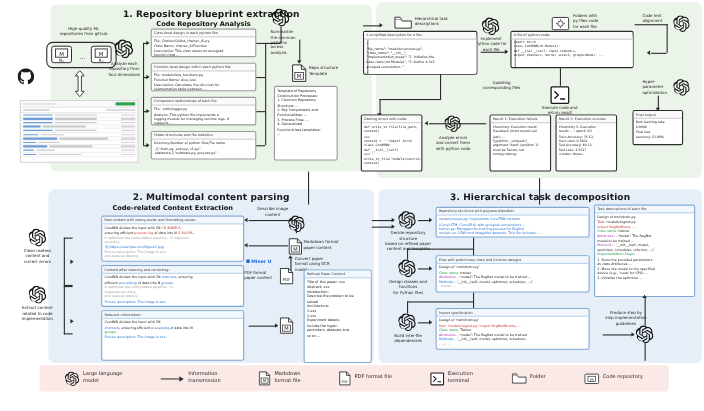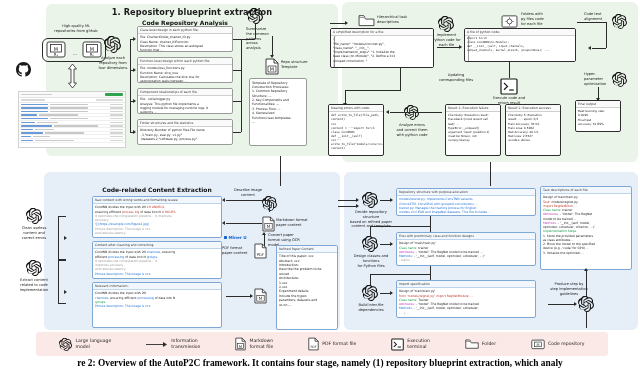--- a/index.html
+++ b/index.html
@@ -491,20 +491,21 @@
       <path fill="#111" d="M22.28 9.82a5.98 5.98 0 0 0-.52-4.91 6.05 6.05 0 0 0-6.51-2.9A6 6 0 0 0 4.98 3.18a5.98 5.98 0 0 0-4 2.9 6.05 6.05 0 0 0 .74 7.1 5.98 5.98 0 0 0 .51 4.91 6.05 6.05 0 0 0 6.52 2.9A5.98 5.98 0 0 0 13.26 24a6.05 6.05 0 0 0 5.77-4.21 5.98 5.98 0 0 0 4-2.9 6.05 6.05 0 0 0-.75-7.07Zm-9.02 12.6a4.48 4.48 0 0 1-2.88-1.04l.14-.08 4.78-2.76a.8.8 0 0 0 .39-.68v-6.74l2.02 1.17a.07.07 0 0 1 .04.05v5.58a4.5 4.5 0 0 1-4.5 4.5ZM3.6 18.3a4.47 4.47 0 0 1-.54-3.02l.14.09 4.79 2.76a.77.77 0 0 0 .78 0l5.84-3.37v2.33a.08.08 0 0 1-.03.06L9.74 19.95a4.5 4.5 0 0 1-6.14-1.65ZM2.34 7.9a4.48 4.48 0 0 1 2.35-1.97V11.6a.77.77 0 0 0 .38.67l5.82 3.36-2.02 1.17a.08.08 0 0 1-.07 0l-4.84-2.8A4.5 4.5 0 0 1 2.34 7.9Zm16.6 3.86-5.84-3.4L15.1 7.2a.08.08 0 0 1 .07 0l4.84 2.8a4.49 4.49 0 0 1-.68 8.1v-5.68a.79.79 0 0 0-.39-.66Zm2.01-3.02-.14-.09-4.78-2.79a.78.78 0 0 0-.79 0L9.4 9.23V6.9a.07.07 0 0 1 .03-.06l4.84-2.79a4.5 4.5 0 0 1 6.68 4.66ZM8.3 12.86 6.28 11.7a.08.08 0 0 1-.04-.06V6.07a4.5 4.5 0 0 1 7.38-3.45l-.14.08L8.7 5.46a.8.8 0 0 0-.39.68ZM9.4 10.5 12 9l2.6 1.5v3L12 15l-2.6-1.5Z"></path>
     </svg>
   </div>
   <div class="lbl" style="left:392px; top:123px; width:40px;">Analyze errors
 and correct them
 with python code</div>
   <div class="ar ar-h" style="left:390px; top:112px; width:52px;"></div>
   <div class="ah-l" style="left:386px; top:110px;"></div>
 
   <div class="sect sect-blue" id="s2"></div>
+  <div class="sect-title" style="left:44px; top:174px; width:296px;">2. Multimodal content parsing</div>
 
   <div class="panel-title" style="left:92px; top:186px; width:130px;">Code-related Content Extraction</div>
 
   <div class="box blue-box" style="left:92px; top:196px; width:130px; height:42px;">
     <div class="box-hd">Raw content with wrong words and formatting issues:</div>
     <div class="box-bd rich">CondNN divides the input with 2N <span class="c">CH ANNELS</span>,<br>ensuring efficient <span class="c">process ing</span> of data into N <span class="c">G ROUPS</span>.<br><span class="gy">It optimizes the computation pipeline... It improves</span><br><span class="gy">accuracy</span><br><span class="b">![](https://example.com/figure2.jpg)</span><br><span class="gy">Picture description: The image is xxx.</span><br><span class="gy">and reduces latency.</span></div>
   </div>
   <div class="box blue-box" style="left:92px; top:241px; width:130px; height:38px;">
     <div class="box-hd">Content after cleaning and correcting:</div>
     <div class="box-bd rich">CondNN divides the input with 2N <span class="b">channels</span>, ensuring<br>efficient <span class="b">processing</span> of data into N <span class="b">groups</span>.<br><span class="gy">It optimizes the computation pipeline... It</span><br><span class="gy">improves accuracy</span><br><span class="gy">and reduces latency. ..</span><br><span class="b">Picture description: The image is xxx.</span></div>
@@ -602,20 +603,21 @@
 Architecture:
 1.xxx
 2.xxx
 Experiment details:
 Include the hyper-
 paramters, datasets and
 so on ...</div>
   </div>
 
   <div class="sect sect-blue" id="s3"></div>
+  <div class="sect-title" style="left:344px; top:174px; width:294px;">3. Hierarchical task decomposition</div>
 
   <div class="ar ar-h" style="left:338px; top:200px; width:20px;"></div>
   <div class="ah" style="left:356px; top:198px;"></div>
   <div class="ar ar-h" style="left:338px; top:206px; width:20px;"></div>
   <div class="ah" style="left:356px; top:204px;"></div>
 
   <div class="gpt" style="left:362px; top:192px;">
     <svg width="16" height="16" viewBox="0 0 24 24">
       <path fill="#111" d="M22.28 9.82a5.98 5.98 0 0 0-.52-4.91 6.05 6.05 0 0 0-6.51-2.9A6 6 0 0 0 4.98 3.18a5.98 5.98 0 0 0-4 2.9 6.05 6.05 0 0 0 .74 7.1 5.98 5.98 0 0 0 .51 4.91 6.05 6.05 0 0 0 6.52 2.9A5.98 5.98 0 0 0 13.26 24a6.05 6.05 0 0 0 5.77-4.21 5.98 5.98 0 0 0 4-2.9 6.05 6.05 0 0 0-.75-7.07Zm-9.02 12.6a4.48 4.48 0 0 1-2.88-1.04l.14-.08 4.78-2.76a.8.8 0 0 0 .39-.68v-6.74l2.02 1.17a.07.07 0 0 1 .04.05v5.58a4.5 4.5 0 0 1-4.5 4.5ZM3.6 18.3a4.47 4.47 0 0 1-.54-3.02l.14.09 4.79 2.76a.77.77 0 0 0 .78 0l5.84-3.37v2.33a.08.08 0 0 1-.03.06L9.74 19.95a4.5 4.5 0 0 1-6.14-1.65ZM2.34 7.9a4.48 4.48 0 0 1 2.35-1.97V11.6a.77.77 0 0 0 .38.67l5.82 3.36-2.02 1.17a.08.08 0 0 1-.07 0l-4.84-2.8A4.5 4.5 0 0 1 2.34 7.9Zm16.6 3.86-5.84-3.4L15.1 7.2a.08.08 0 0 1 .07 0l4.84 2.8a4.49 4.49 0 0 1-.68 8.1v-5.68a.79.79 0 0 0-.39-.66Zm2.01-3.02-.14-.09-4.78-2.79a.78.78 0 0 0-.79 0L9.4 9.23V6.9a.07.07 0 0 1 .03-.06l4.84-2.79a4.5 4.5 0 0 1 6.68 4.66ZM8.3 12.86 6.28 11.7a.08.08 0 0 1-.04-.06V6.07a4.5 4.5 0 0 1 7.38-3.45l-.14.08L8.7 5.46a.8.8 0 0 0-.39.68ZM9.4 10.5 12 9l2.6 1.5v3L12 15l-2.6-1.5Z"></path>
     </svg>
@@ -748,15 +750,14 @@
     <div class="leg-item">
       <svg width="14" height="12" viewBox="0 0 18 15">
         <rect x="1" y="2.5" width="16" height="11" rx="1.2" fill="#fff" stroke="#2b2b2b" stroke-width="1"></rect>
         <rect x="4.5" y="5" width="9" height="6" fill="none" stroke="#2b2b2b" stroke-width="0.8"></rect>
         <text x="9" y="10" font-size="4.5" text-anchor="middle" fill="#2b2b2b" font-family="DejaVu Sans">M</text>
       </svg>
       <span class="lt">Code repository</span>
     </div>
   </div>
 
-  <div class="caption">re 2: Overview of the AutoP2C framework. It contains four stage, namely (1) repository blueprint extraction, which analy</div>
 
 </div>
 
 </body></html>

